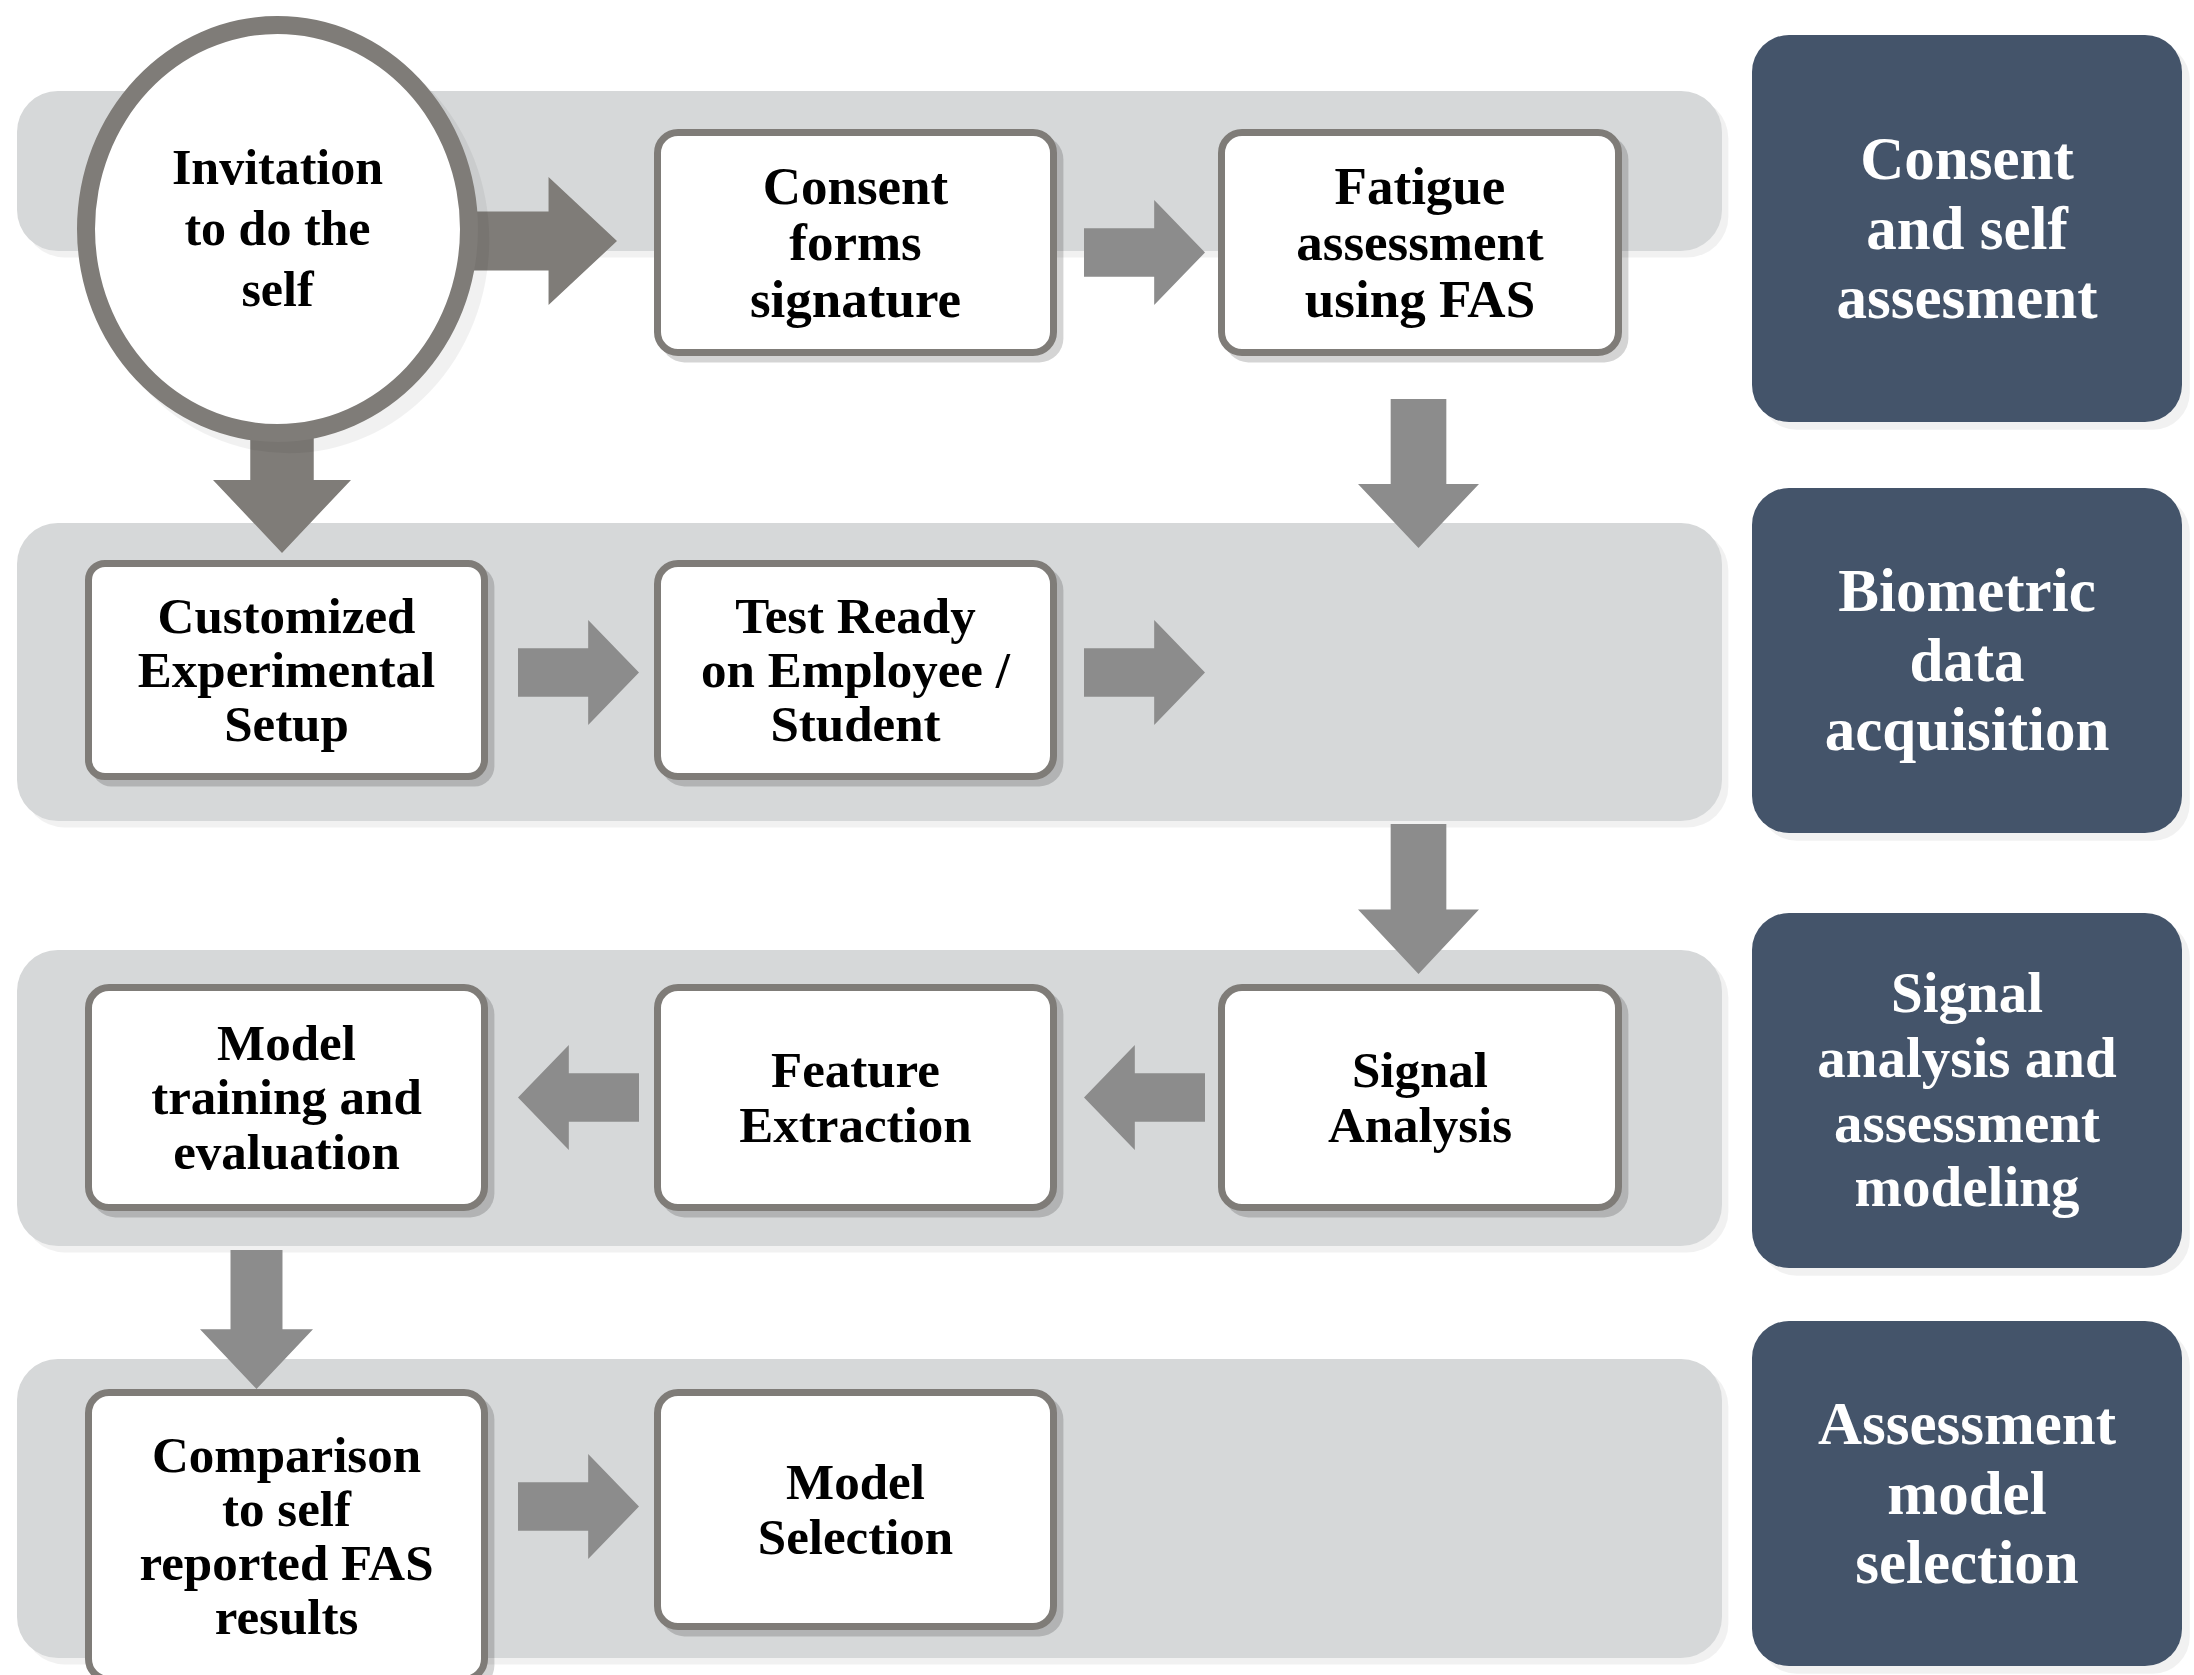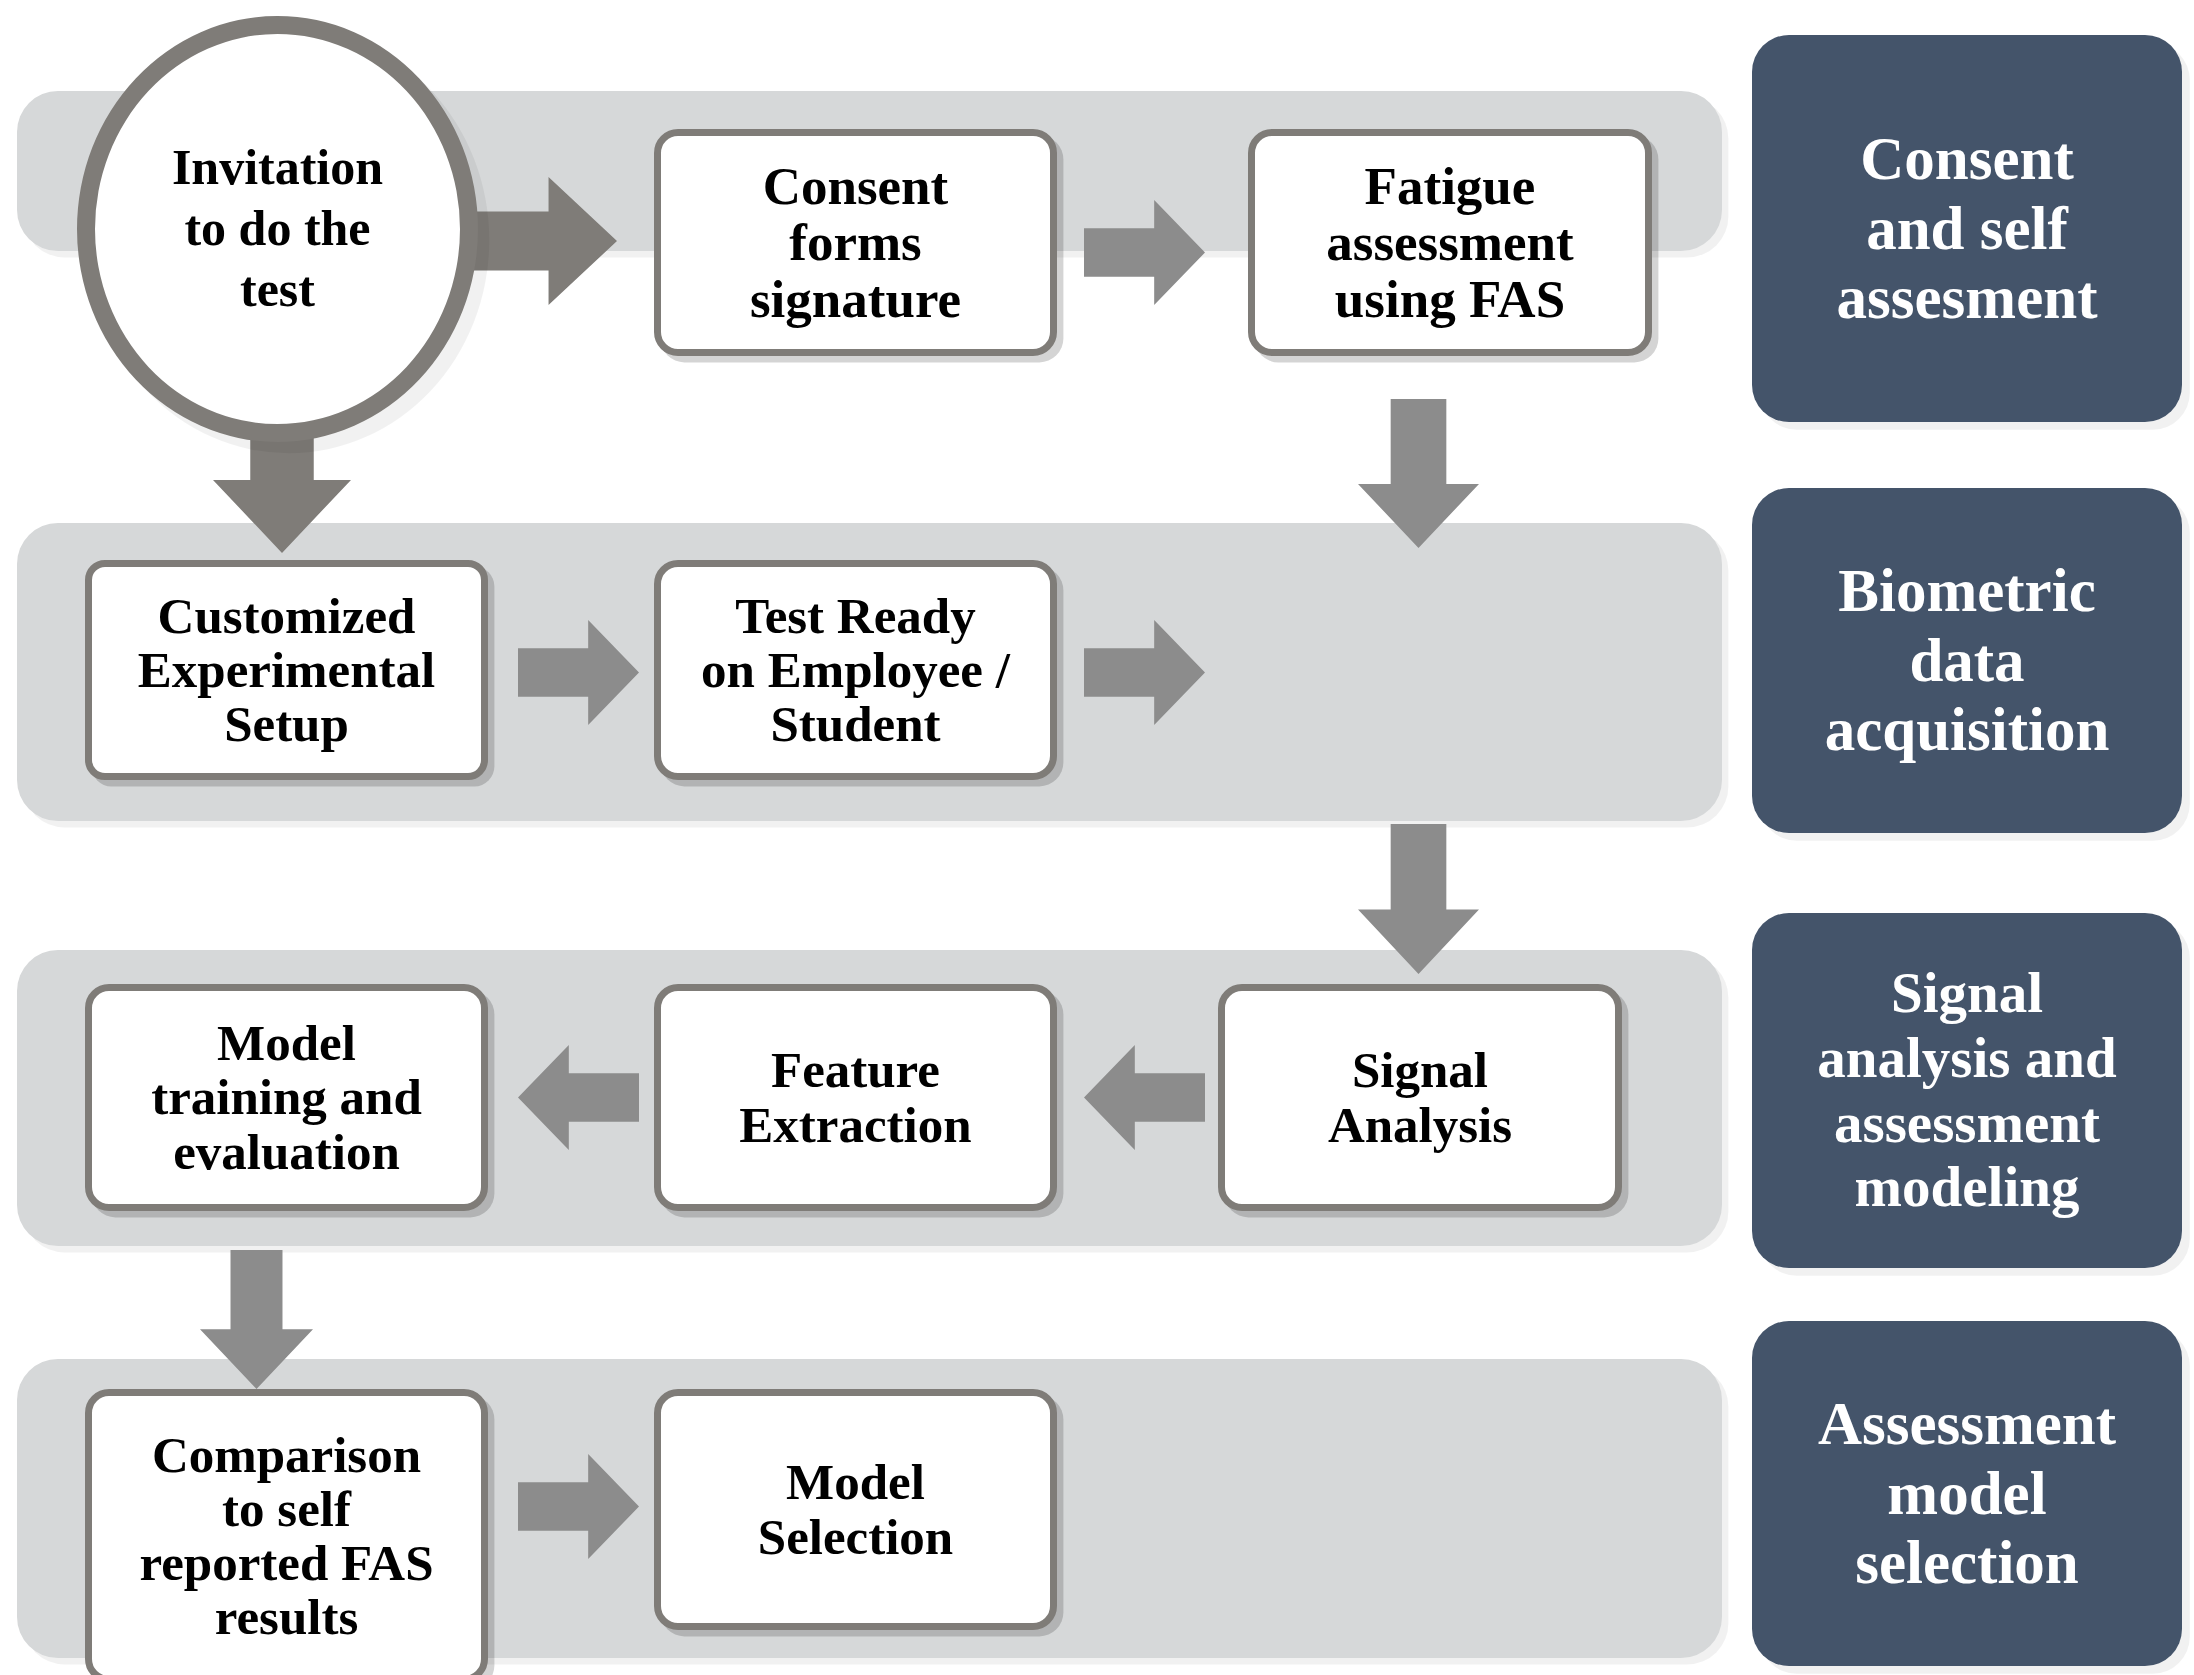--- a/index.html
+++ b/index.html
@@ -115,26 +115,26 @@
   <div class="arrow left" style="left:1084px;top:1045px;width:121px;height:105px;"></div>
 
   <div class="arrow left" style="left:518px;top:1045px;width:121px;height:105px;"></div>
 
   <div class="arrow down" style="left:200px;top:1250px;width:113px;height:139px;"></div>
 
   <div class="arrow right" style="left:518px;top:1454px;width:121px;height:105px;"></div>
 
   <div class="ellipse" style="left:77px;top:15.6px;width:401px;height:426px;">Invitation
 to do the
-test</div>
+self</div>
 
   <div class="node f1" style="left:654px;top:129px;width:403px;height:227px;">Consent
 forms
 signature</div>
-  <div class="node f1" style="left:1218px;top:129px;width:404px;height:227px;margin-left:30px;">Fatigue
+  <div class="node f1" style="left:1218px;top:129px;width:404px;height:227px;">Fatigue
 assessment
 using FAS</div>
 
   <div class="node f2" style="left:85px;top:560px;width:403px;height:220px;border-radius:20px;">Customized
 Experimental
 Setup</div>
   <div class="node f2" style="left:654px;top:560px;width:403px;height:220px;">Test Ready
 on Employee /
 Student</div>
 

